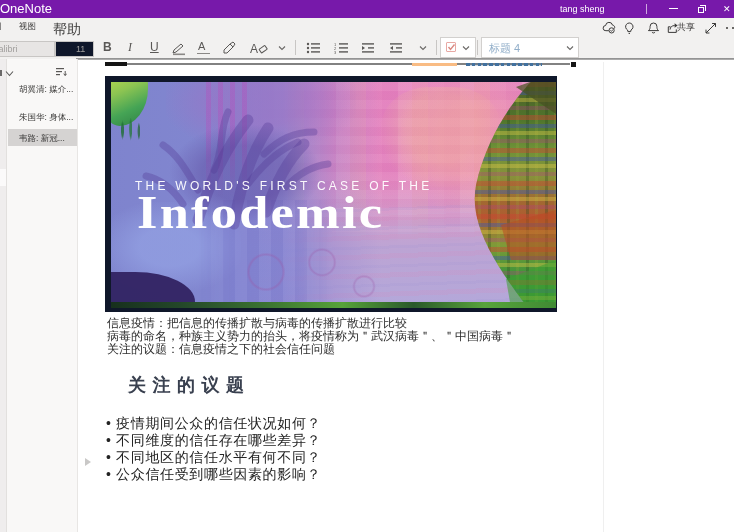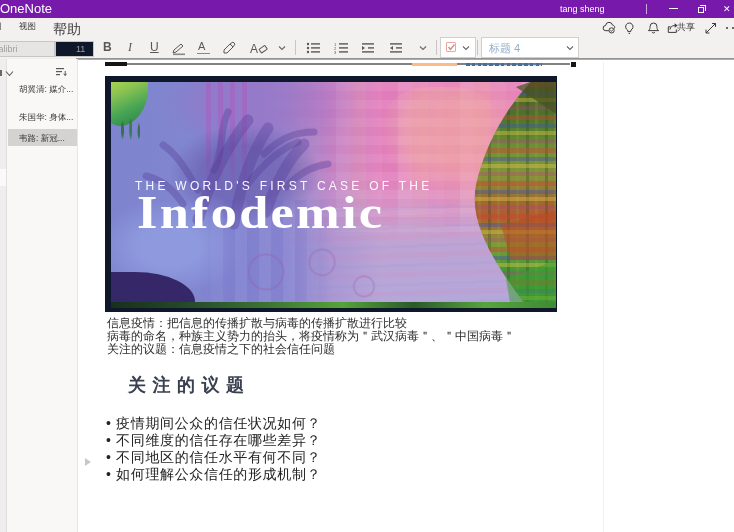--- a/index.html
+++ b/index.html
@@ -228,14 +228,14 @@
   病毒的命名，种族主义势力的抬头，将疫情称为＂武汉病毒＂、＂中国病毒＂<br>
   关注的议题：信息疫情之下的社会信任问题
 </div>
 
 <div class="abs" style="left:128px;top:373px;color:#39404f;font-size:18px;font-weight:bold;letter-spacing:6.5px;">关注的议题</div>
 
 <div class="abs" style="left:106px;top:414.5px;color:#232323;font-size:14px;line-height:17px;width:400px;letter-spacing:0.65px;">
   <div>• 疫情期间公众的信任状况如何？</div>
   <div>• 不同维度的信任存在哪些差异？</div>
   <div>• 不同地区的信任水平有何不同？</div>
-  <div>• 如何理解公众信任的形成机制？</div>
+  <div>• 公众信任受到哪些因素的影响？</div>
 </div>
 
 </body></html>

